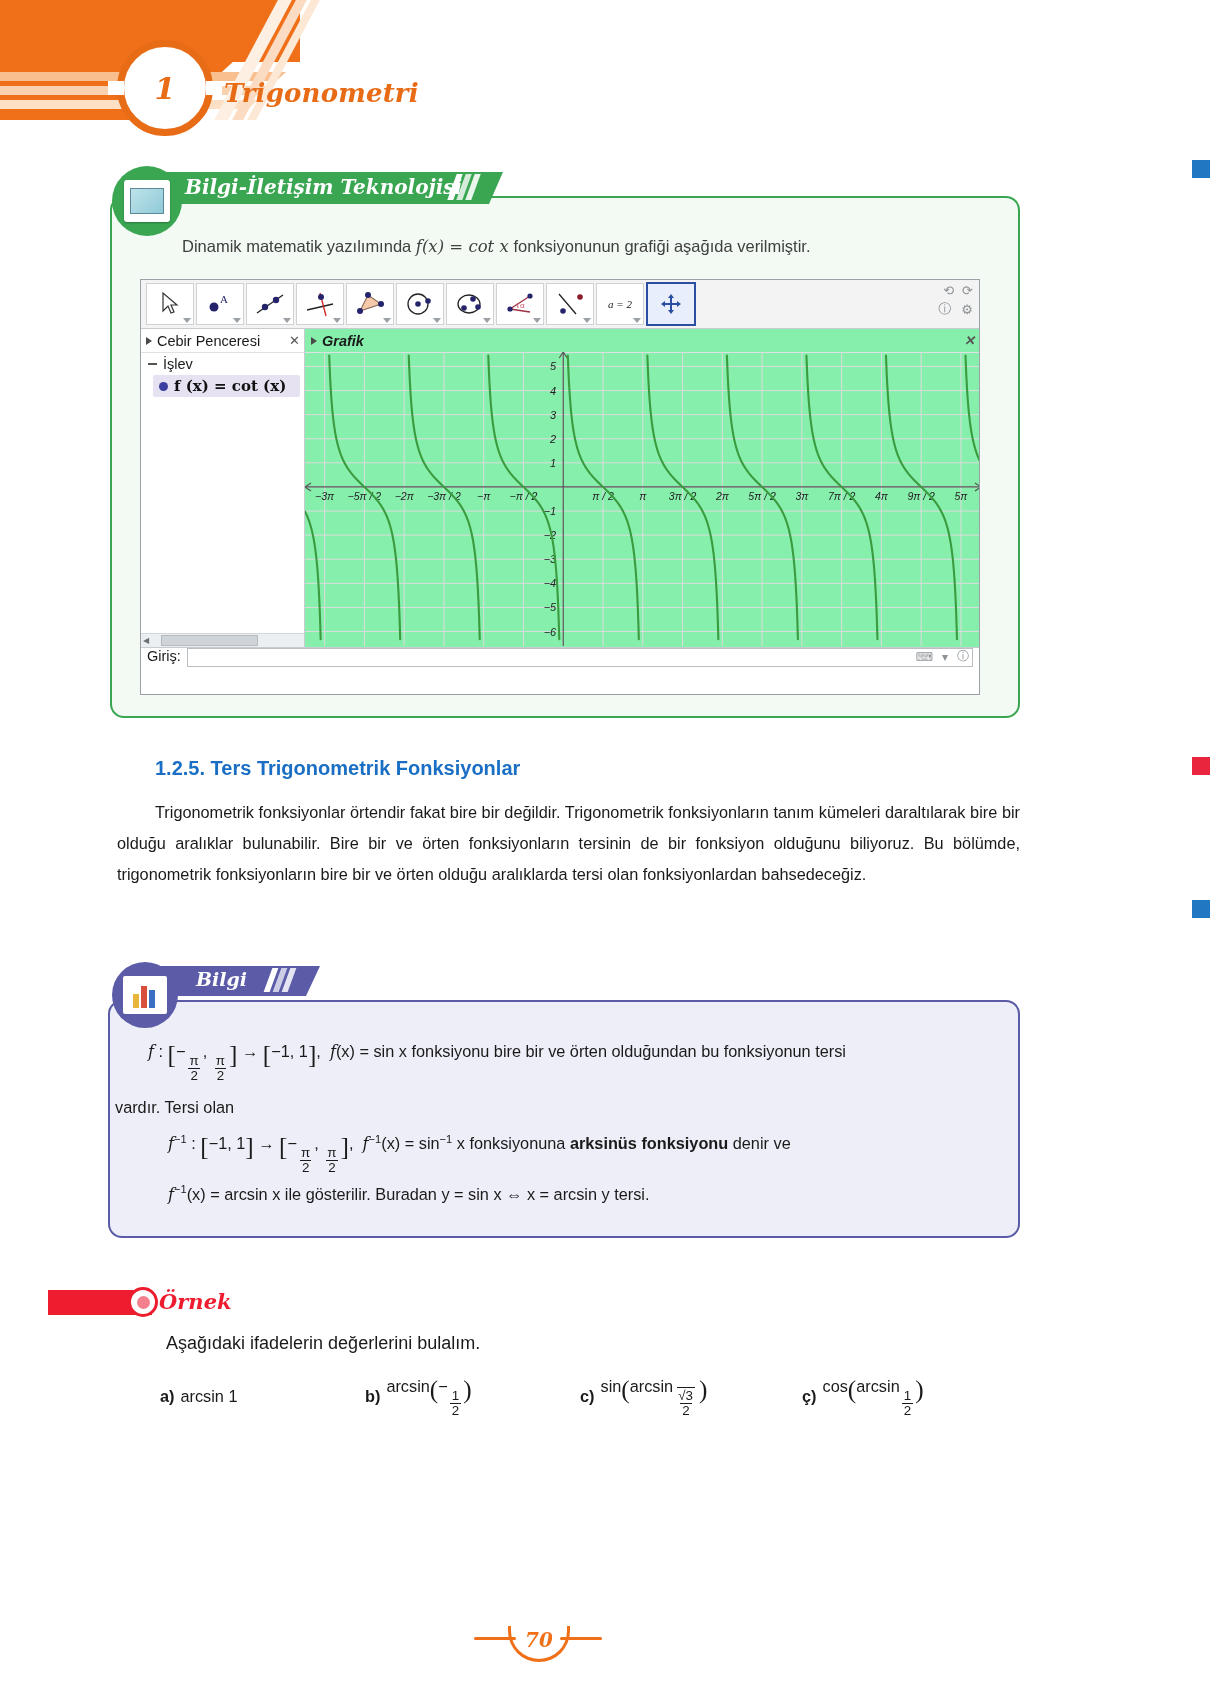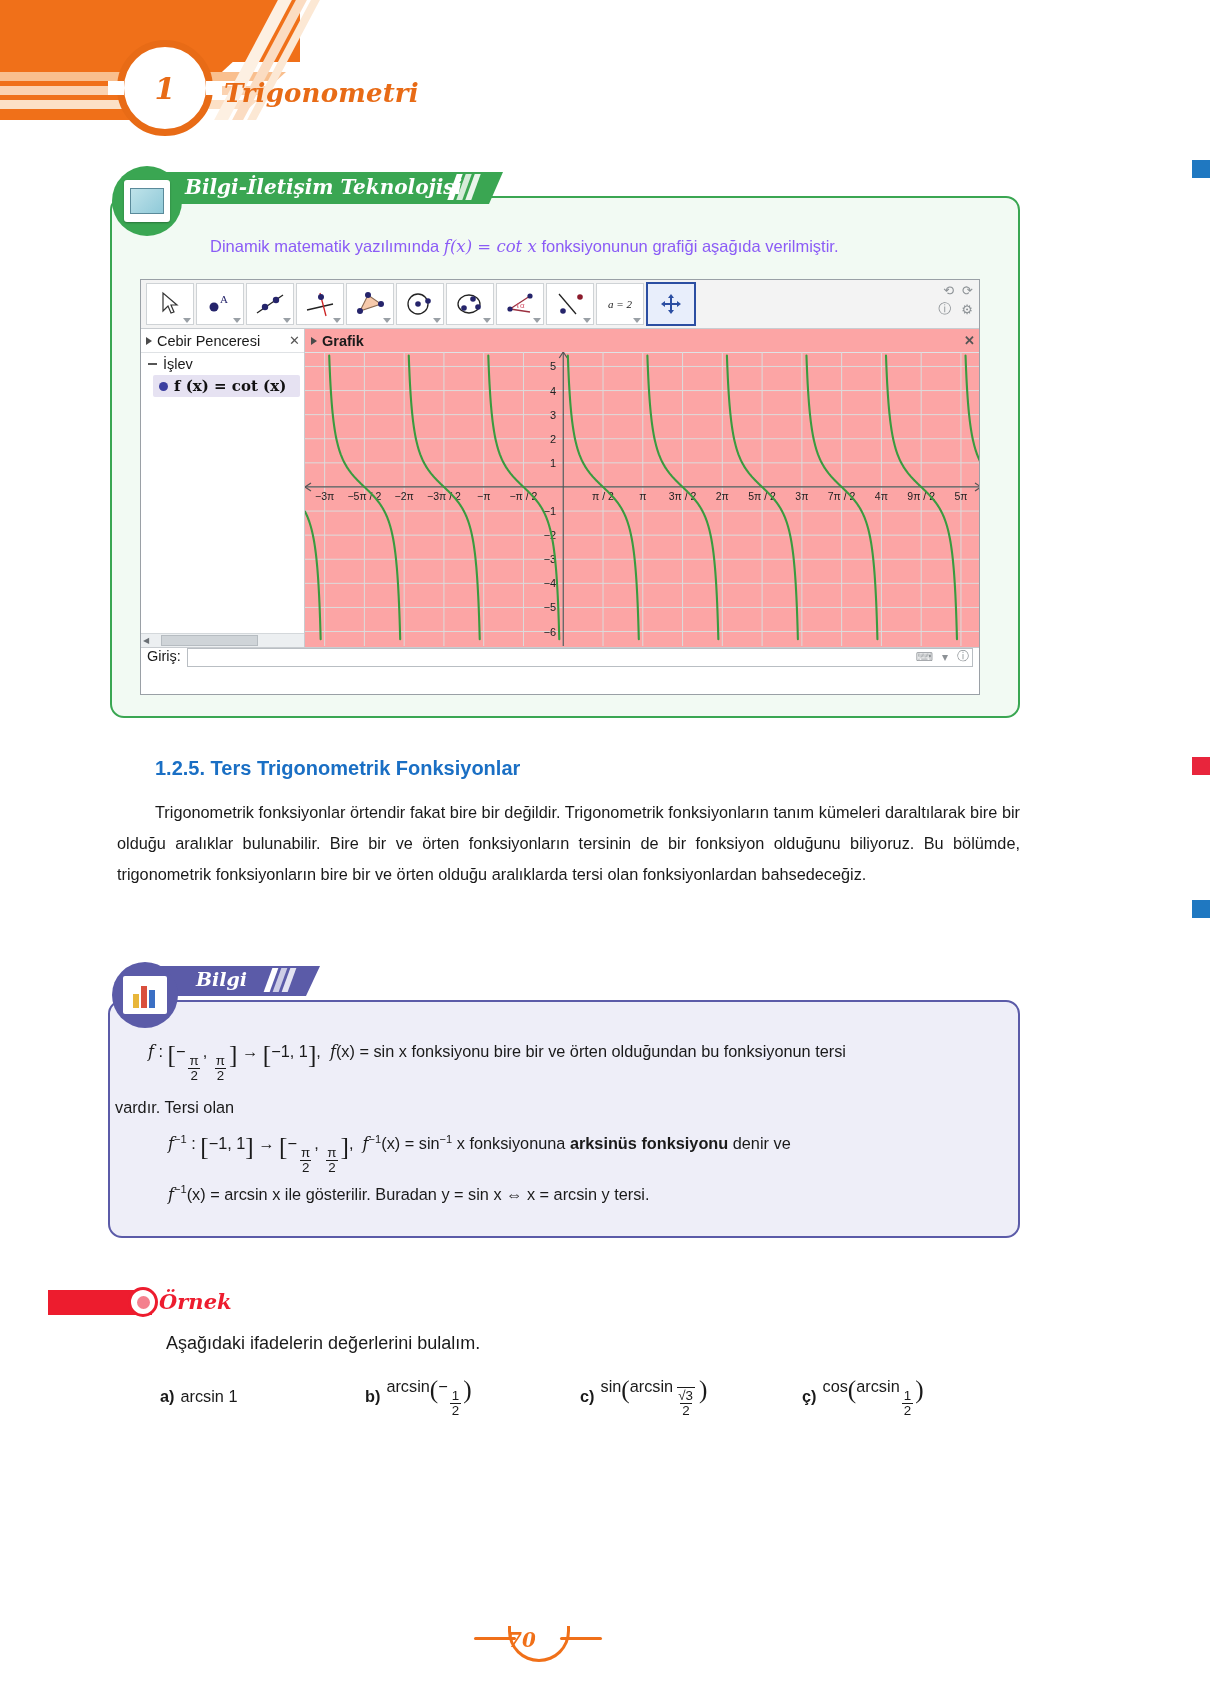--- a/index.html
+++ b/index.html
@@ -95,21 +95,21 @@
     display:flex; align-items:center; justify-content:center;
     box-shadow:0 1px 2px rgba(0,0,0,.3);
   }
   .bitbox-icon .screen .inner {
     width:32px; height:24px; background:linear-gradient(135deg,#bfe3ea,#8fc9d8);
     border:1px solid #5a8a9a;
   }
 
   .bit-intro {
     position:absolute; left:182px; top:237px; width:800px;
-    font-size:16.5px; color:#8b5cf6;margin-left:28px;
+    font-size:16.5px; color:#404040;
   }
   .bit-intro .mi { font-family:"DejaVu Serif", serif; font-style:italic; }
 
   
   .gg {
     position:absolute; left:140px; top:279px; width:840px; height:416px;
     background:#ffffff; border:1px solid #9aa0a6; box-sizing:border-box;
   }
   .gg-menubar {
     height:26px; border-bottom:1px solid #c8ccd0;
@@ -153,21 +153,21 @@
   }
   .bullet { width:9px; height:9px; border-radius:50%; background:#3b3fa0; flex:none;}
   .fx-text { font-family:"DejaVu Serif", serif; font-weight:700; font-size:15px; color:#111; }
   .hscroll {
     position:absolute; left:0; bottom:0; width:100%; height:13px;
     background:#eceff1; border-top:1px solid #d4d8db; display:flex; align-items:center;
   }
   .hscroll .thumb { margin-left:10px; width:95px; height:9px; background:#cfd4d8; border:1px solid #b6bcc1;}
   .hscroll .ar { font-size:8px; color:#6b7075; padding:0 2px;}
 
-  .gg-right { flex:1; position:relative; background:#fca5a5; }
+  .gg-right { flex:1; position:relative; background:#86efac;font-style:italic; }
   .graph-head {
     height:23px; display:flex; align-items:center; gap:5px; padding-left:6px;
     border-bottom:1px solid #dfe2e5; font-size:14.5px; font-weight:700;
   }
   .graph-area { position:absolute; left:0; top:23px; right:0; bottom:0; overflow:hidden; }
 
   .gg-input {
     height:24px; border-top:1px solid #c8ccd0; display:flex; 
     padding-left:6px; font-size:14.5px; gap:6px; background:#ffffff;
   }
@@ -262,21 +262,21 @@
   .footer { position:absolute; left:0; top:1610px; width:1210px; height:60px; }
   .f-line { position:absolute; top:27px; height:3px; background:#f07019; }
   .f-line.l { left:474px; width:42px; border-radius:2px; }
   .f-line.r { left:560px; width:42px; border-radius:2px; }
   .f-arc {
     position:absolute; left:508px; top:16px; width:62px; height:36px;
     border:3px solid #f07019; border-top:none; border-radius:0 0 40px 40px;
     box-sizing:border-box;
   }
   .page-no {
-    position:absolute; left:508px; top:18px; width:62px; 
+    position:absolute; left:508px; top:18px; width:62px; text-align:center;
     font-family:"DejaVu Serif", serif; font-style:italic; font-weight:700;
     font-size:20px; color:#f07019;
   }
 </style>
 </head>
 <body>
 
 <div class="header">
   <div class="hdr-sweep"></div>
   <div class="hdr-block"></div>

